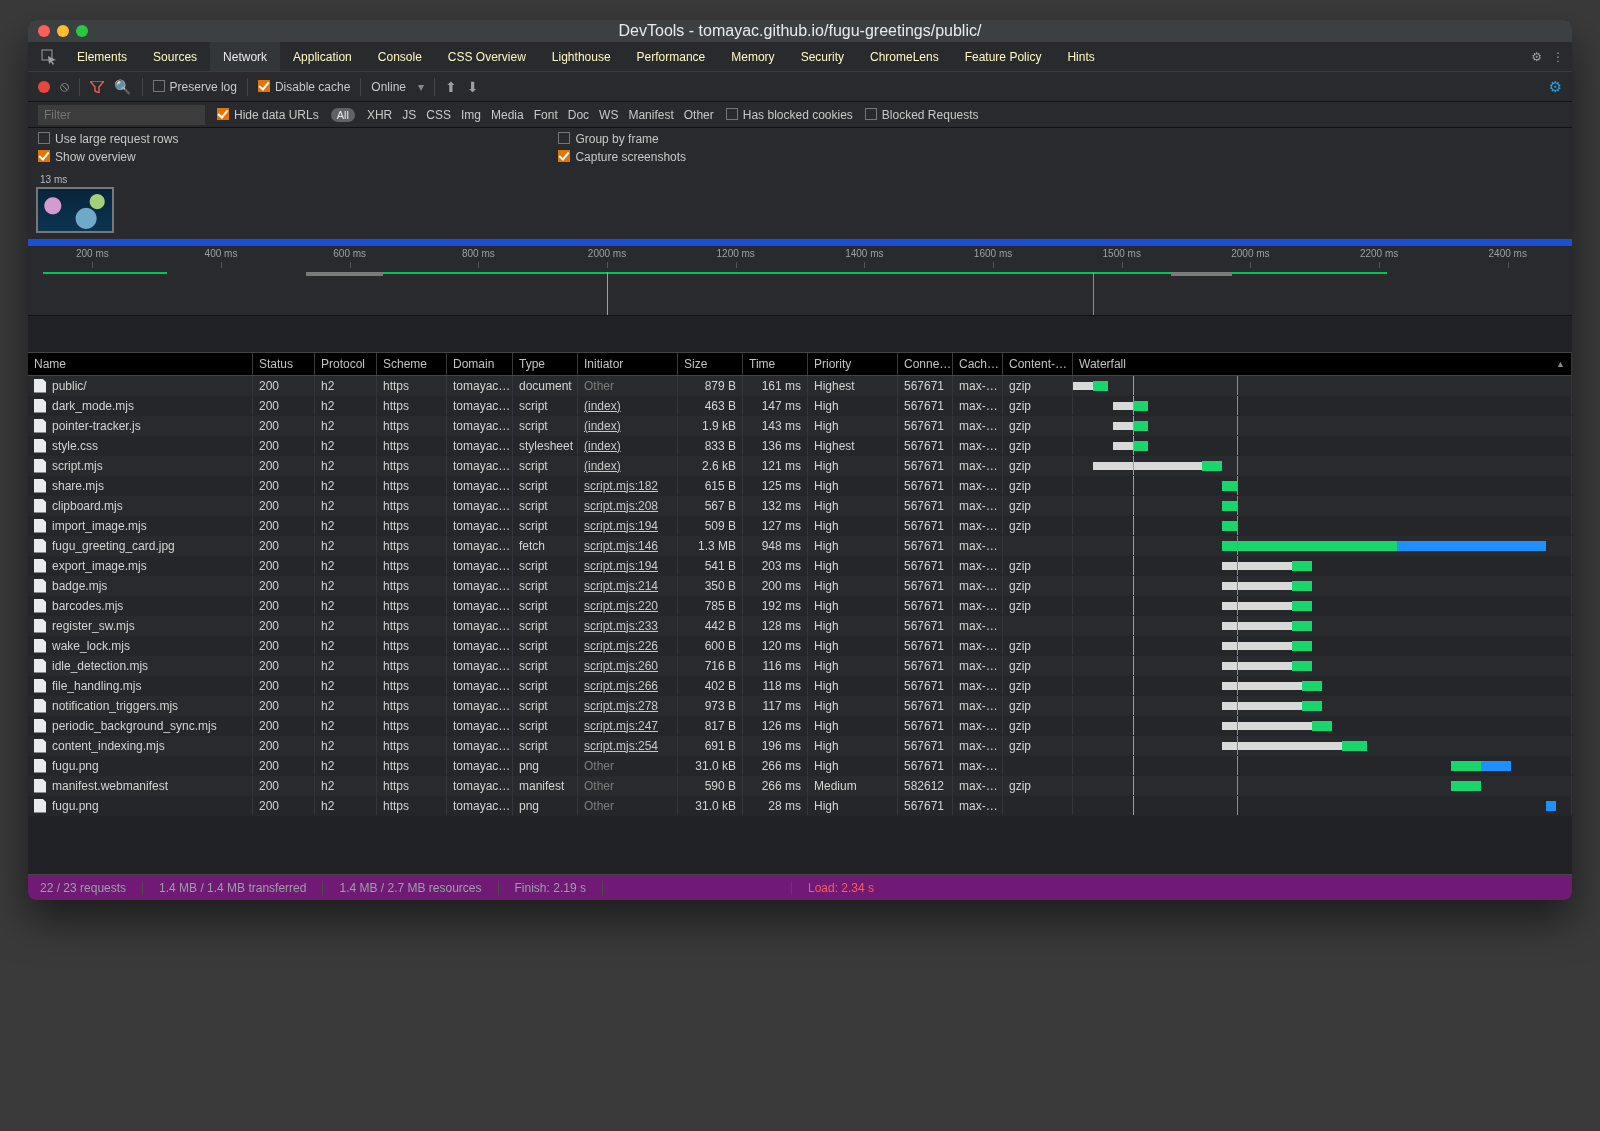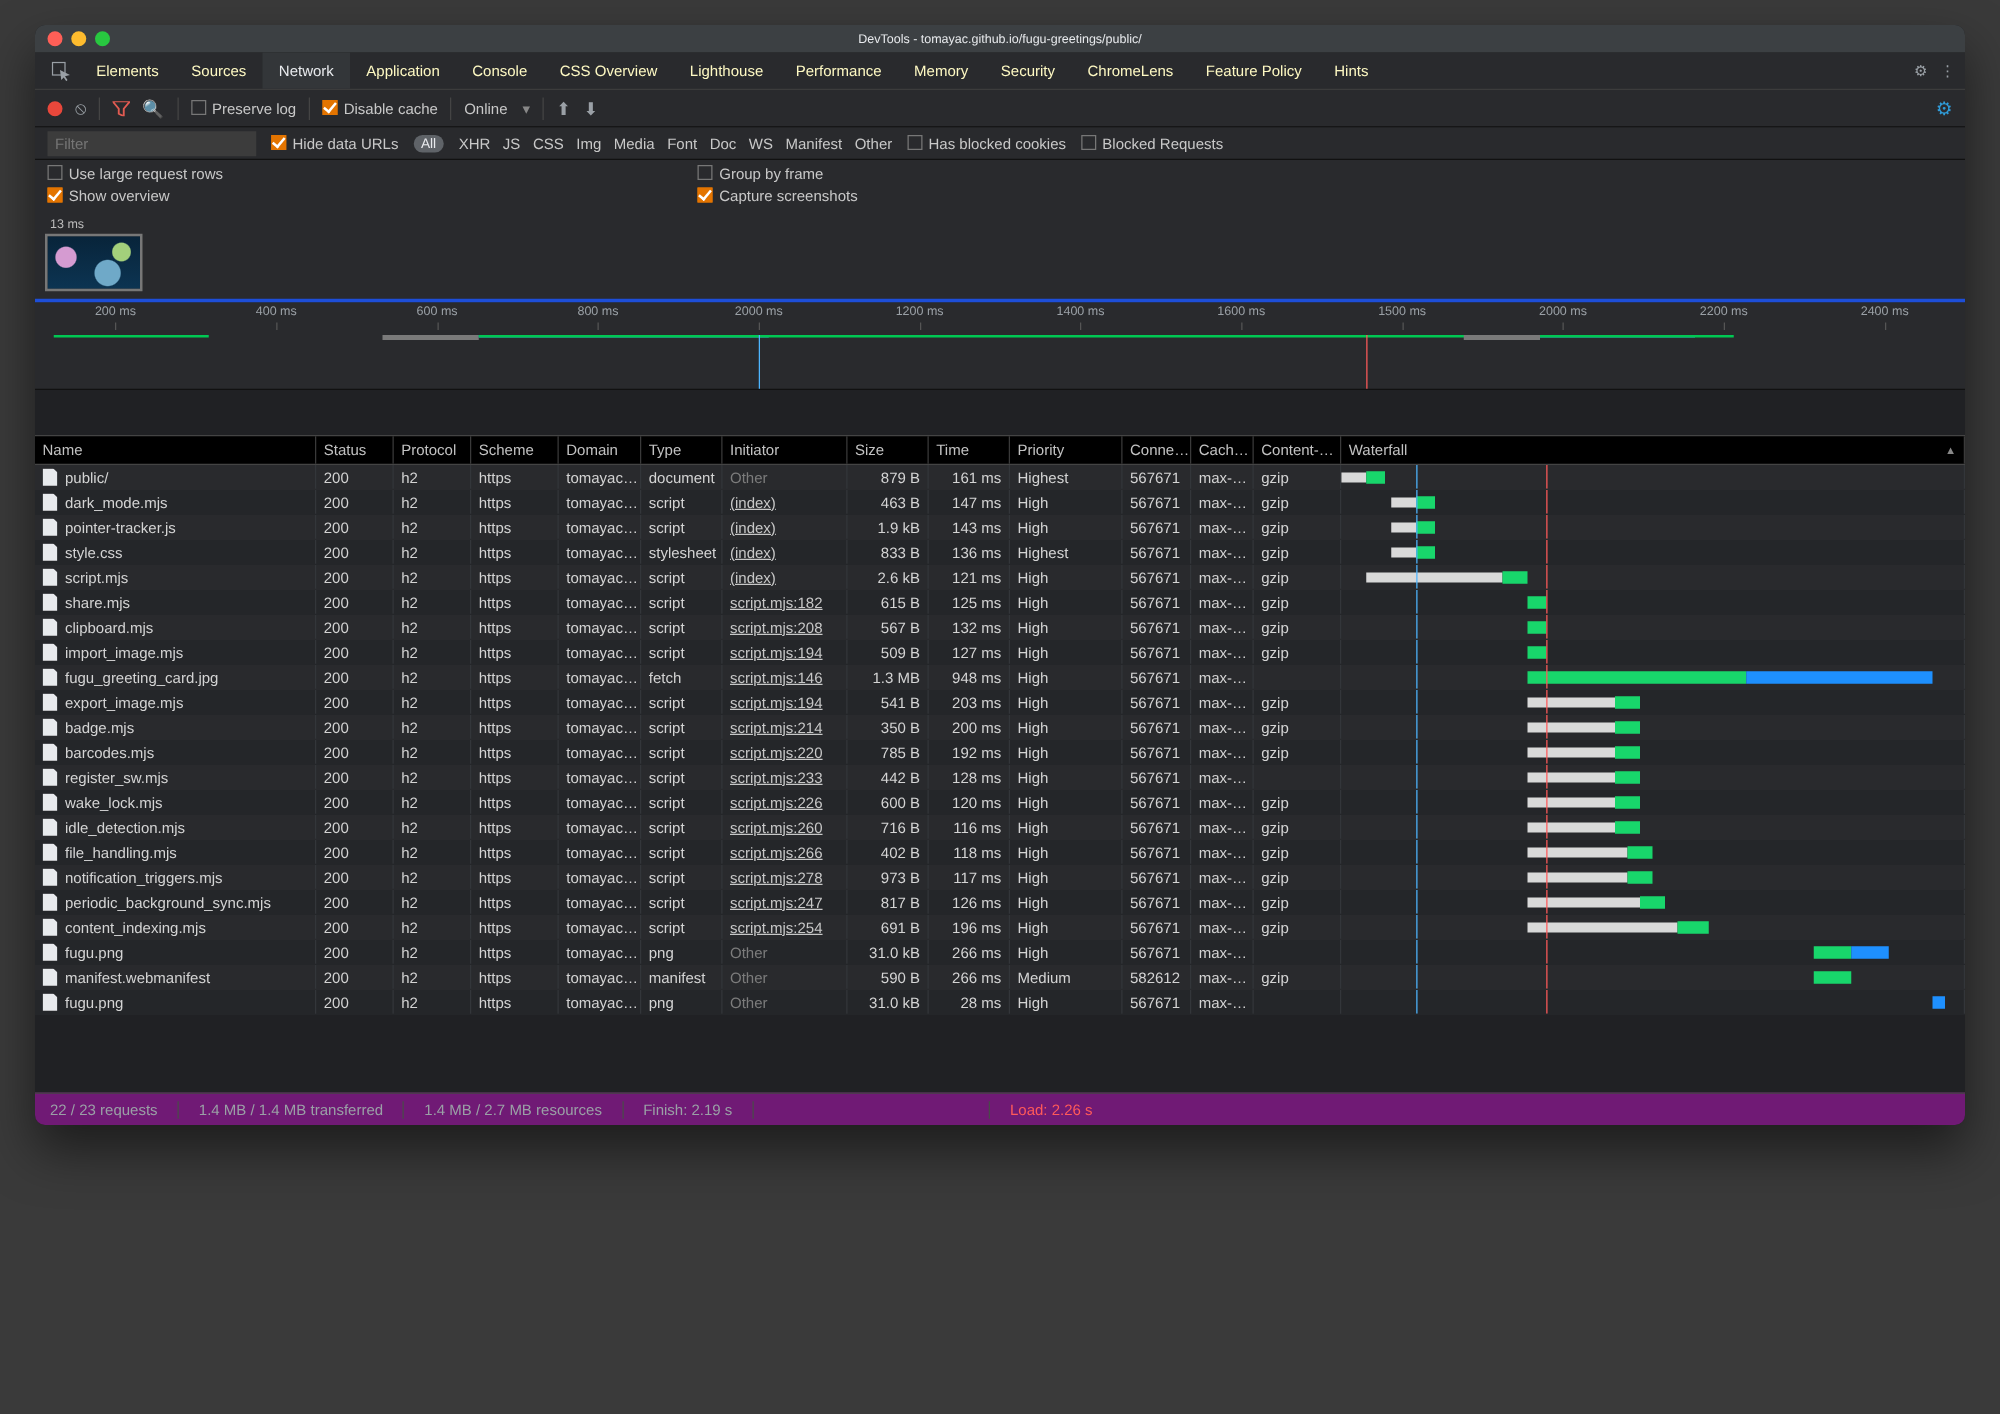--- a/index.html
+++ b/index.html
@@ -30,21 +30,21 @@
   }
   .traffic-lights { display: flex; gap: 7px; padding-left: 10px; }
   .traffic-lights span {
     width: 12px; height: 12px; border-radius: 50%;
   }
   .tl-close { background: #ff5f57; }
   .tl-min   { background: #febc2e; }
   .tl-max   { background: #28c840; }
   .title {
     position: absolute; left: 0; right: 0; text-align: center;
-    color: #e8eaed; font-size: 10px;
+    color: #e8eaed; font-size: 16px;
   }
   .tabbar {
     height: 30px;
     background: #292a2d;
     display: flex;
     align-items: stretch;
     border-bottom: 1px solid #3c3c3c;
     padding-left: 6px;
     position: relative;
   }
@@ -108,21 +108,21 @@
     background:#5f6368; color:#e8eaed; padding:1px 6px; border-radius:8px; font-size:11px;
   }
   .ftype { color:#c8c8c8; }
   .optrow {
     display:flex; gap: 380px;
     padding: 2px 10px; background:#292a2d; font-size:12px;
   }
   .optcol { display:flex; flex-direction:column; gap:4px; padding:2px 0; }
 
   .screenshot-strip {
-    background:#292a2d; padding:4px 8px 6px 8px; border-bottom:3px solid #1d4ed8;
+    background:#292a2d; padding:4px 8px 6px 8px; border-bottom:7px solid #1d4ed8;
   }
   .shot-label { font-size:10px; color:#bbb; padding:2px 4px; }
   .shot {
     width: 78px; height: 46px; background:#2a2a2a; border:2px solid #777;
     background-image:
       radial-gradient(circle at 20% 40%, #d59bd1 8px, transparent 9px),
       radial-gradient(circle at 65% 70%, #6fa9c8 10px, transparent 11px),
       radial-gradient(circle at 80% 30%, #a3d07b 7px, transparent 8px),
       linear-gradient(#08243a,#0c3452);
   }
@@ -850,16 +850,16 @@
     <span>22 / 23 requests</span>
       <span class="sep"></span>
     <span>1.4 MB / 1.4 MB transferred</span>
       <span class="sep"></span>
     <span>1.4 MB / 2.7 MB resources</span>
       <span class="sep"></span>
     <span>Finish: 2.19 s</span>
       <span class="sep"></span>
     <span class="dcl">DOMContentLoaded: 874 ms</span>
       <span class="sep"></span>
-    <span class="load">Load: 2.26 s</span>
+    <span class="load">Load: 2.34 s</span>
   </div>
 
 </div>
 
 </body></html>

